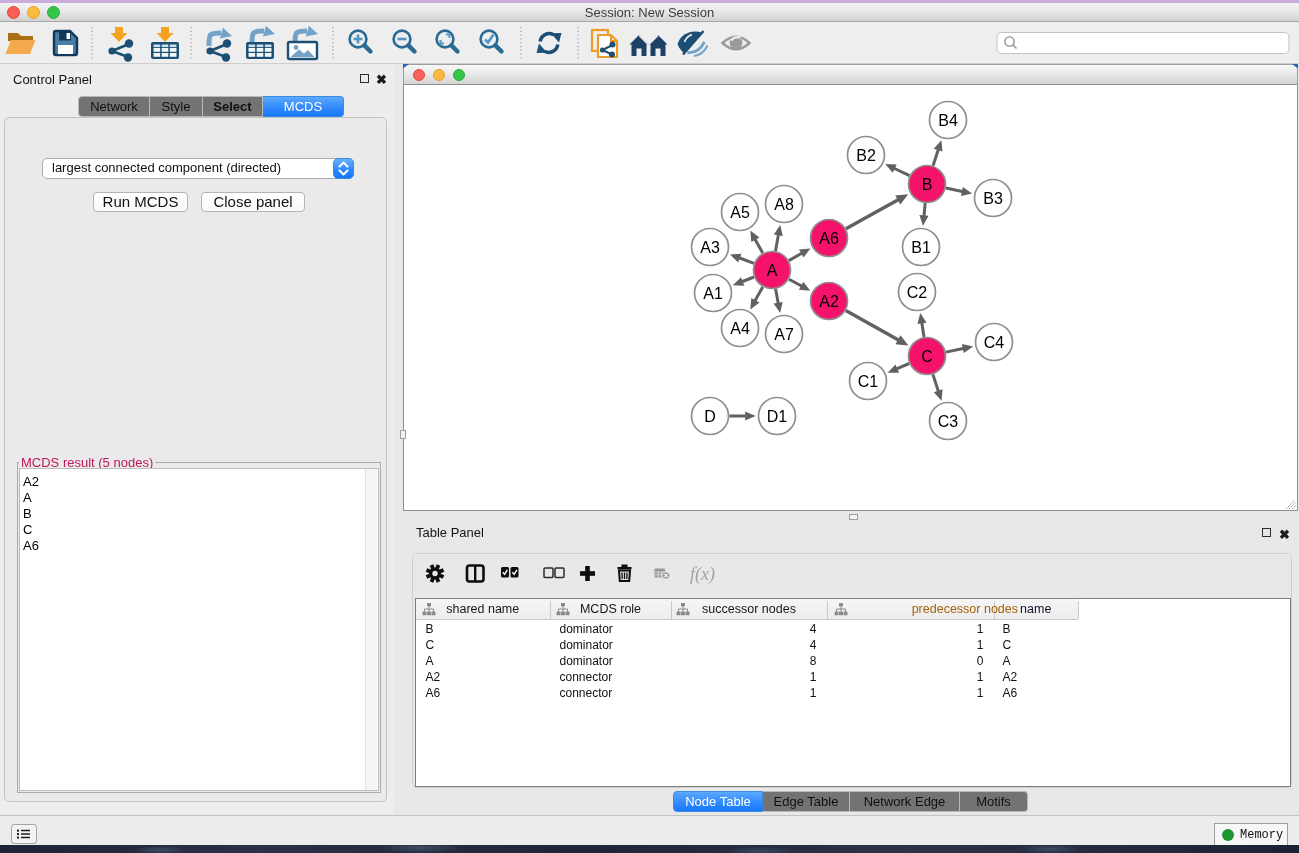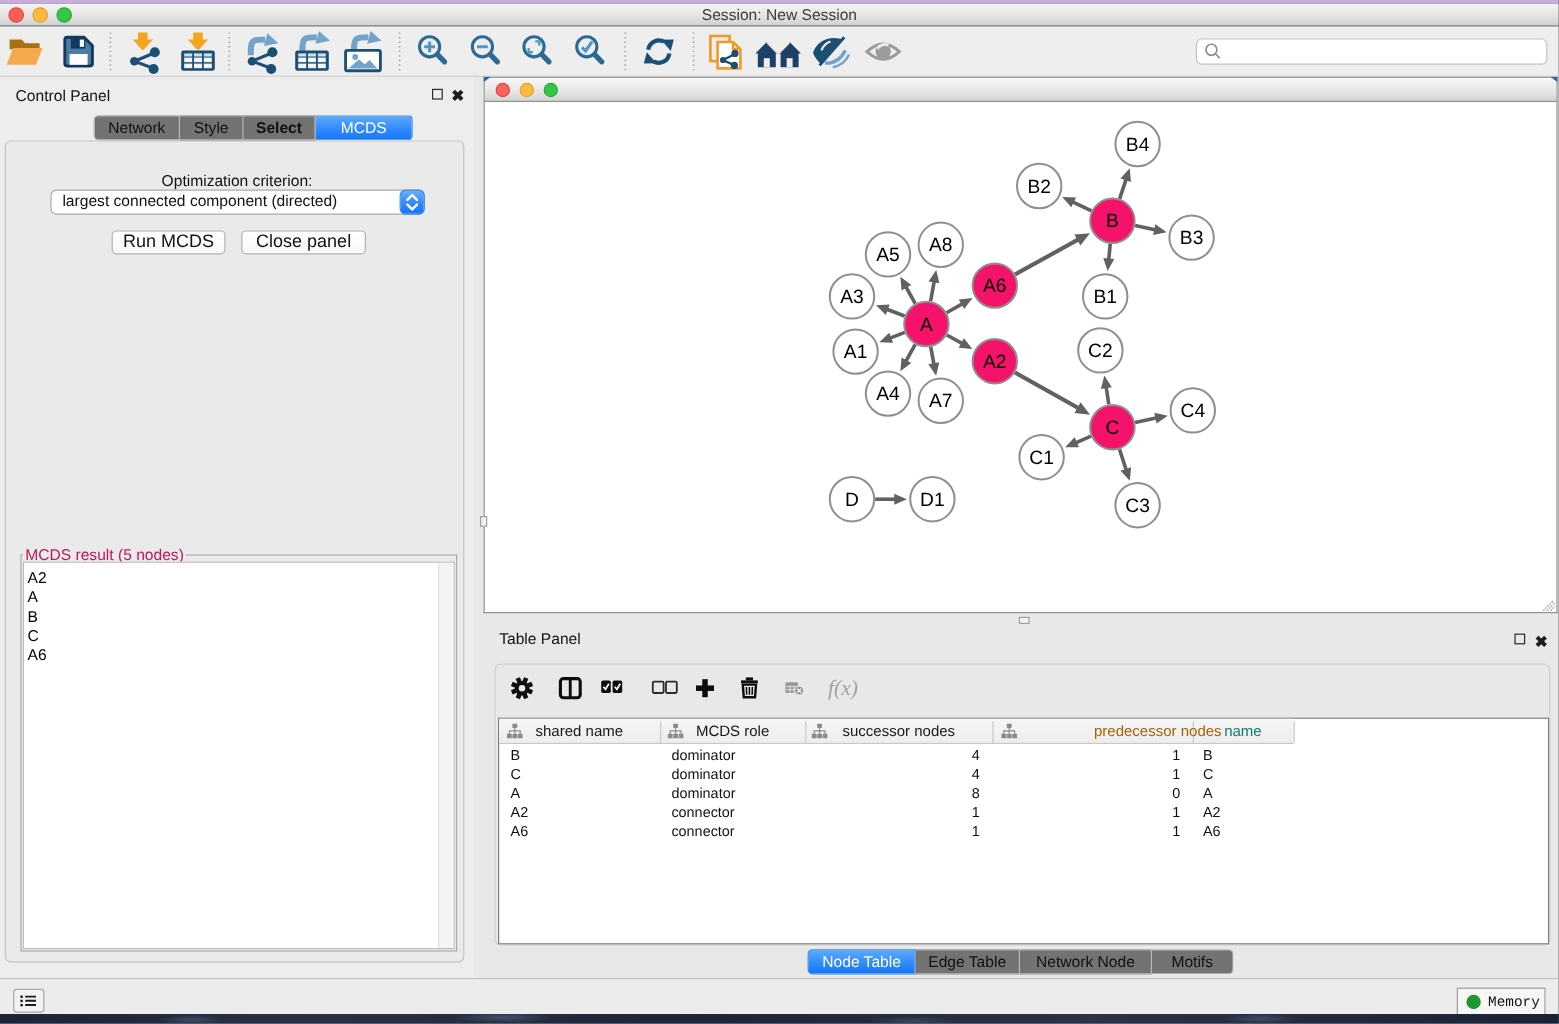--- a/index.html
+++ b/index.html
@@ -159,21 +159,20 @@
   <div class="abs sqico" style="left:360px;top:10px;"></div>
   <div class="abs xico" style="left:376px;top:8px;">✖</div>
 
   <div class="abs" style="left:4px;top:53px;width:383px;height:685px;background:#eaeaea;border:1px solid #c3c3c3;border-radius:5px;"></div>
   <div class="seg" style="left:78px;top:32px;">
     <span style="width:72px;">Network</span>
       <span style="width:53px;">Style</span>
       <span style="width:60px;font-weight:bold;">Select</span>
       <span class="sel" style="width:81px;">MCDS</span>
   </div>
-  <div class="abs" style="left:0;top:79px;width:395px;text-align:center;font-size:13px;color:#111;">Optimization criterion:</div>
 
   <div class="abs" style="left:42px;top:94px;width:312px;height:21px;background:#fff;border:1px solid #ababab;border-radius:5px;"></div>
   <div class="abs" style="left:52px;top:96px;font-size:13px;color:#111;">largest connected component (directed)</div>
   <div class="abs" style="left:333px;top:94px;width:21px;height:21px;border-radius:5px;background:linear-gradient(#66b0fd,#2e86fc 60%,#1576fb);border:1px solid #3a8bdf;">
     <svg width="19" height="19" viewBox="0 0 19 19">
         <path d="M5.5 7.5 L9.5 3.5 L13.5 7.5" fill="none" stroke="#fff" stroke-width="2" stroke-linecap="round" stroke-linejoin="round"></path>
         <path d="M5.5 11.5 L9.5 15.5 L13.5 11.5" fill="none" stroke="#fff" stroke-width="2" stroke-linecap="round" stroke-linejoin="round"></path>
       </svg>
   </div>
   <div class="btn" style="left:93px;top:128px;width:95px;height:20px;line-height:18px;">Run MCDS</div>
@@ -380,21 +379,21 @@
           <rect x="9.5" y="8.5" width="4" height="3.8" rx="0.5"></rect>
         </g>
         <g stroke="#8a8a8a" stroke-width="1" fill="none">
           <path d="M7 3.6 L7 8.5 M2.5 8.5 L2.5 6 L11.5 6 L11.5 8.5"></path>
         </g>
       </svg>
 <div style="position:absolute;left:0px;top:3px;width:134.5px;text-align:center;font-size:12.5px;color:#181818;">shared name</div>
 <div style="position:absolute;left:134.5px;top:3px;width:121px;text-align:center;font-size:12.5px;color:#181818;">MCDS role</div>
 <div style="position:absolute;left:255.5px;top:3px;width:156px;text-align:center;font-size:12.5px;color:#181818;">successor nodes</div>
 <div style="position:absolute;left:411.5px;top:3px;width:167px;text-align:right;font-size:12.5px;color:#a16207;margin-left:24px;">predecessor nodes</div>
-<div style="position:absolute;left:578.5px;top:3px;width:83.5px;text-align:center;font-size:12.5px;color:#0f766e;">name</div>
+<div style="position:absolute;left:578.5px;top:3px;width:83.5px;text-align:center;font-size:12.5px;color:#0f172a;">name</div>
 <div style="position:absolute;left:10px;top:23.0px;font-size:12px;color:#111;">B</div>
 <div style="position:absolute;left:144px;top:23.0px;font-size:12px;color:#111;">dominator</div>
 <div style="position:absolute;left:300px;top:23.0px;width:101px;text-align:right;font-size:12px;color:#111;">4</div>
 <div style="position:absolute;left:460px;top:23.0px;width:108px;text-align:right;font-size:12px;color:#111;">1</div>
 <div style="position:absolute;left:587px;top:23.0px;font-size:12px;color:#111;">B</div>
 <div style="position:absolute;left:10px;top:39.0px;font-size:12px;color:#111;">C</div>
 <div style="position:absolute;left:144px;top:39.0px;font-size:12px;color:#111;">dominator</div>
 <div style="position:absolute;left:300px;top:39.0px;width:101px;text-align:right;font-size:12px;color:#111;">4</div>
 <div style="position:absolute;left:460px;top:39.0px;width:108px;text-align:right;font-size:12px;color:#111;">1</div>
 <div style="position:absolute;left:587px;top:39.0px;font-size:12px;color:#111;">C</div>
@@ -410,21 +409,21 @@
 <div style="position:absolute;left:587px;top:71.0px;font-size:12px;color:#111;">A2</div>
 <div style="position:absolute;left:10px;top:87.0px;font-size:12px;color:#111;">A6</div>
 <div style="position:absolute;left:144px;top:87.0px;font-size:12px;color:#111;">connector</div>
 <div style="position:absolute;left:300px;top:87.0px;width:101px;text-align:right;font-size:12px;color:#111;">1</div>
 <div style="position:absolute;left:460px;top:87.0px;width:108px;text-align:right;font-size:12px;color:#111;">1</div>
 <div style="position:absolute;left:587px;top:87.0px;font-size:12px;color:#111;">A6</div>
   </div>
   <div class="seg" style="left:270px;top:271px;justify-content:center;">
     <span class="sel" style="width:90px;">Node Table</span>
       <span style="width:87px;">Edge Table</span>
-      <span style="width:110px;">Network Node</span>
+      <span style="width:110px;">Network Edge</span>
       <span style="width:68px;">Motifs</span>
   </div>
 </div>
 <div class="abs" style="left:400px;top:430px;width:6px;height:9px;background:#f2f2f2;border:1px solid #9e9e9e;"></div>
 <div class="abs" style="left:849px;top:514px;width:9px;height:6px;background:#f2f2f2;border:1px solid #9e9e9e;"></div>
 <div id="statusbar" class="abs">
   <div class="abs" style="left:11px;top:8px;width:26px;height:20px;background:#f3f3f3;border:1px solid #a5a5a5;border-radius:3px;">
     <svg width="24" height="18" viewBox="0 0 24 18">
         <g stroke="#1c1c1c" stroke-width="1.6">
           <path d="M9 5.5 h9 M9 9 h9 M9 12.5 h9"></path>

